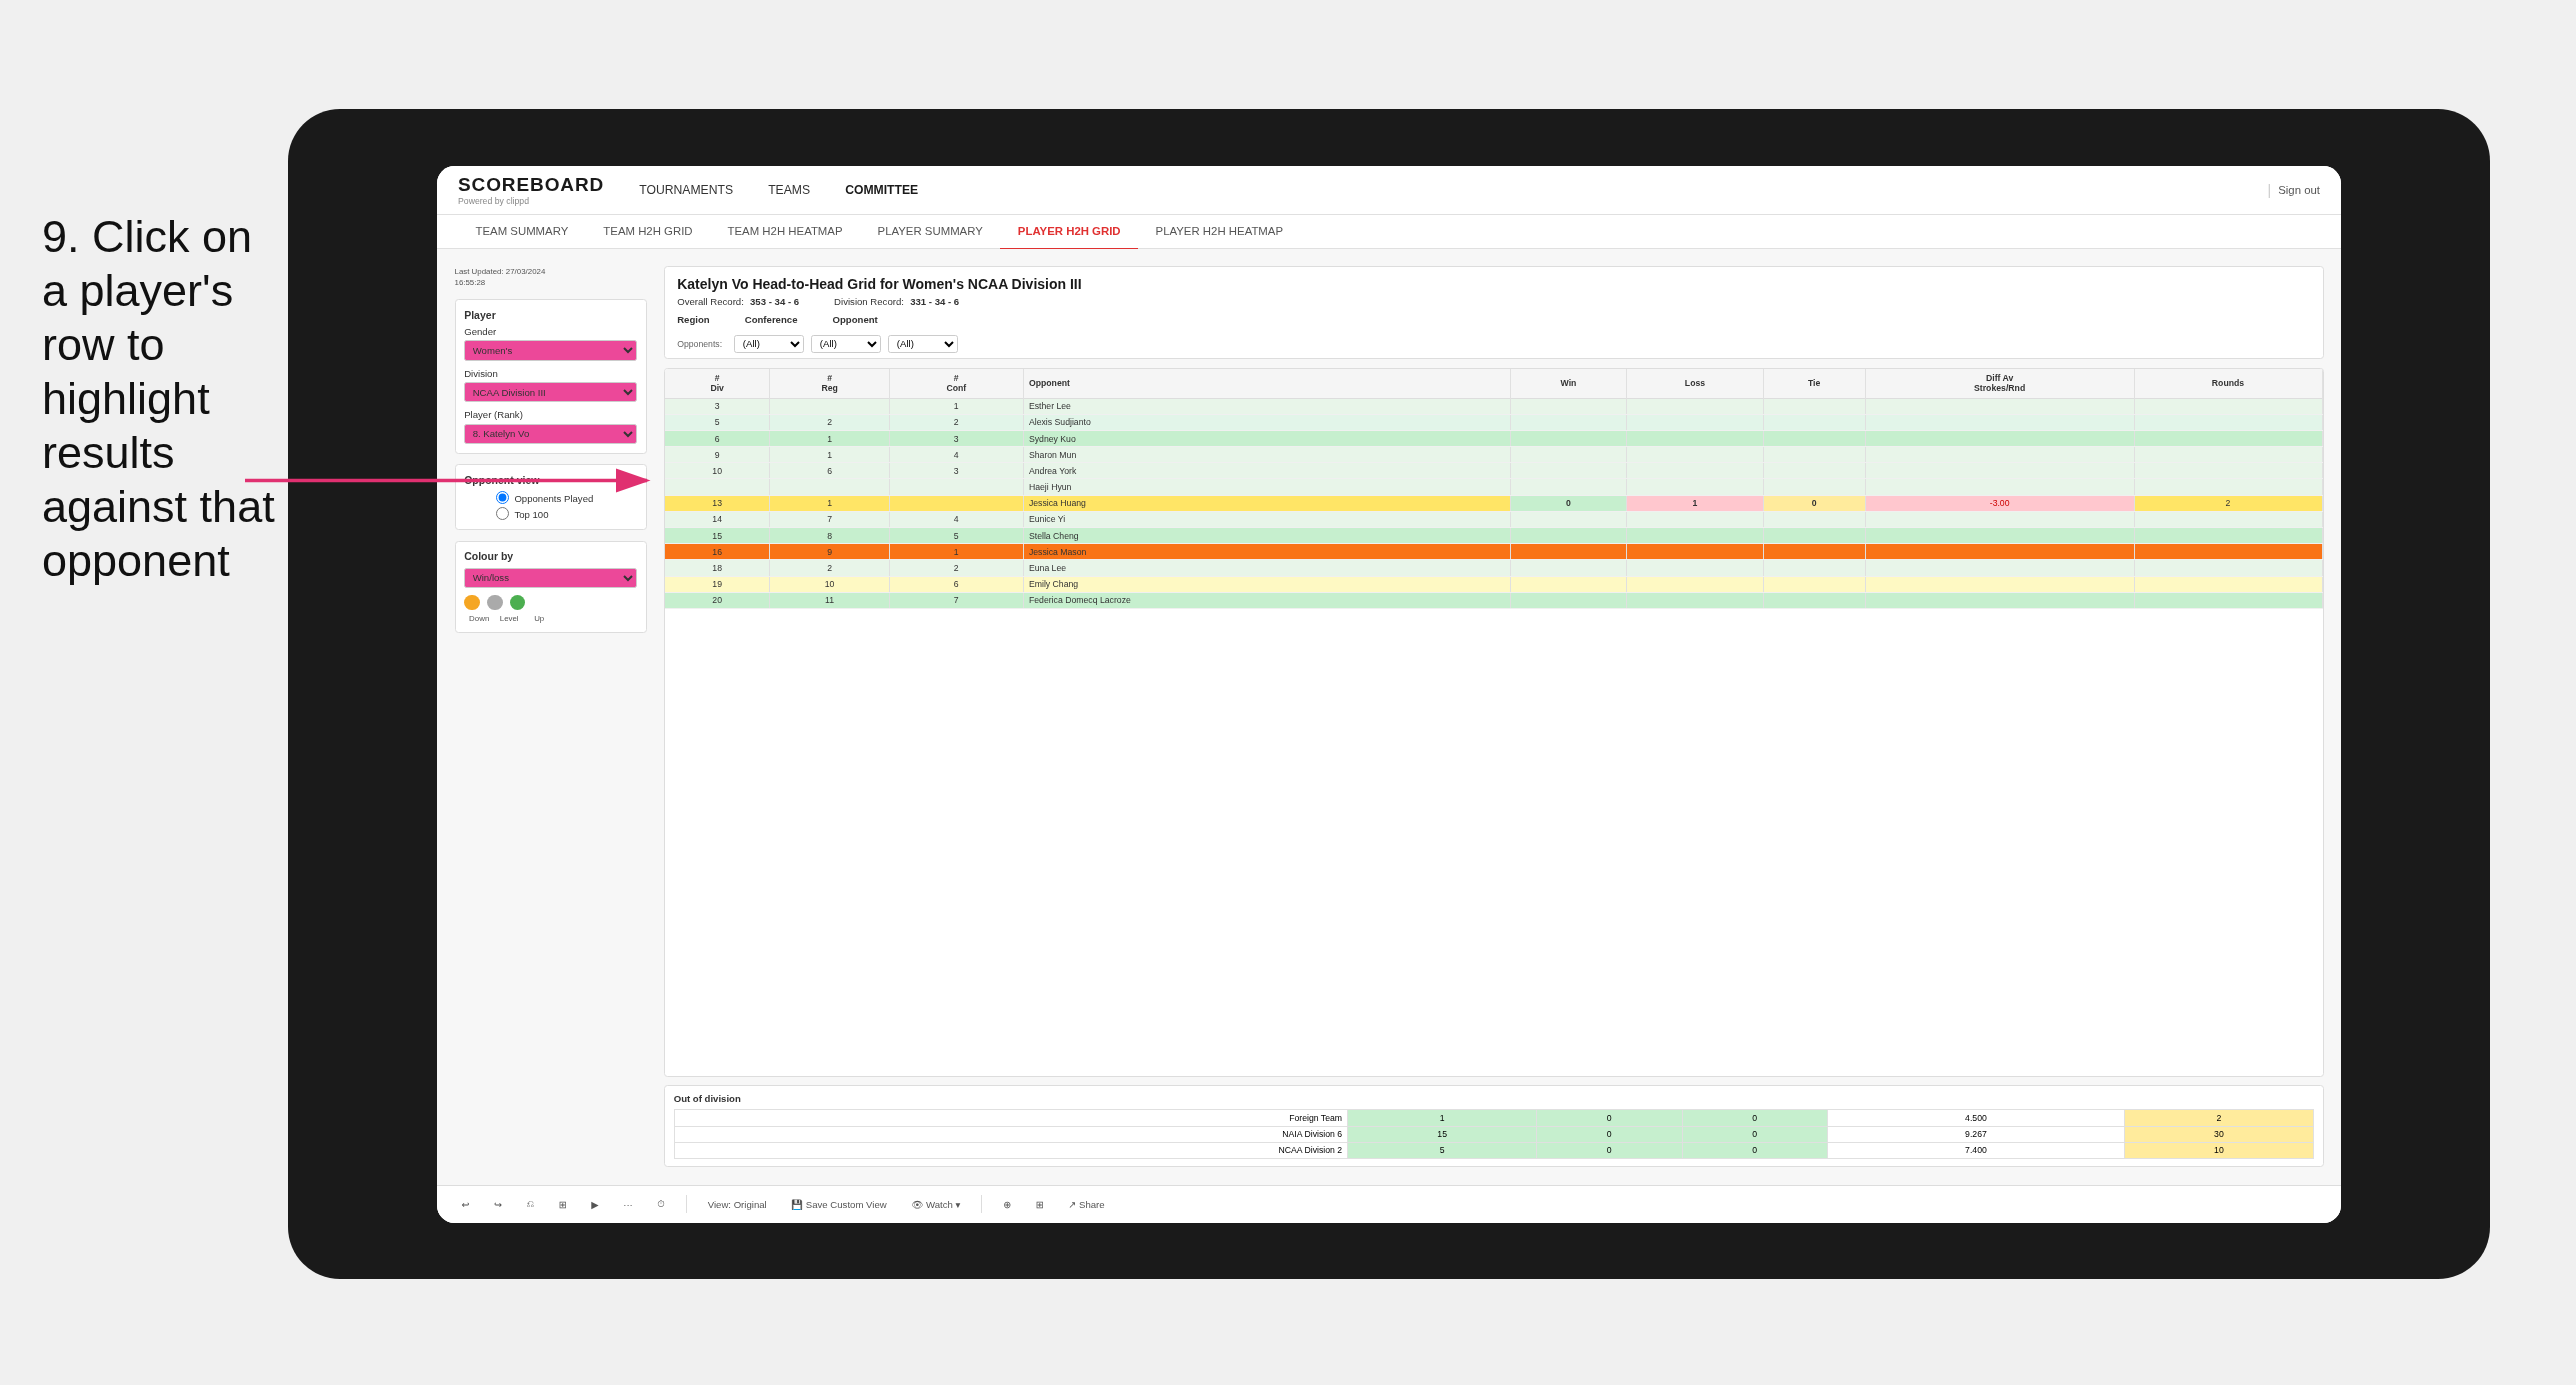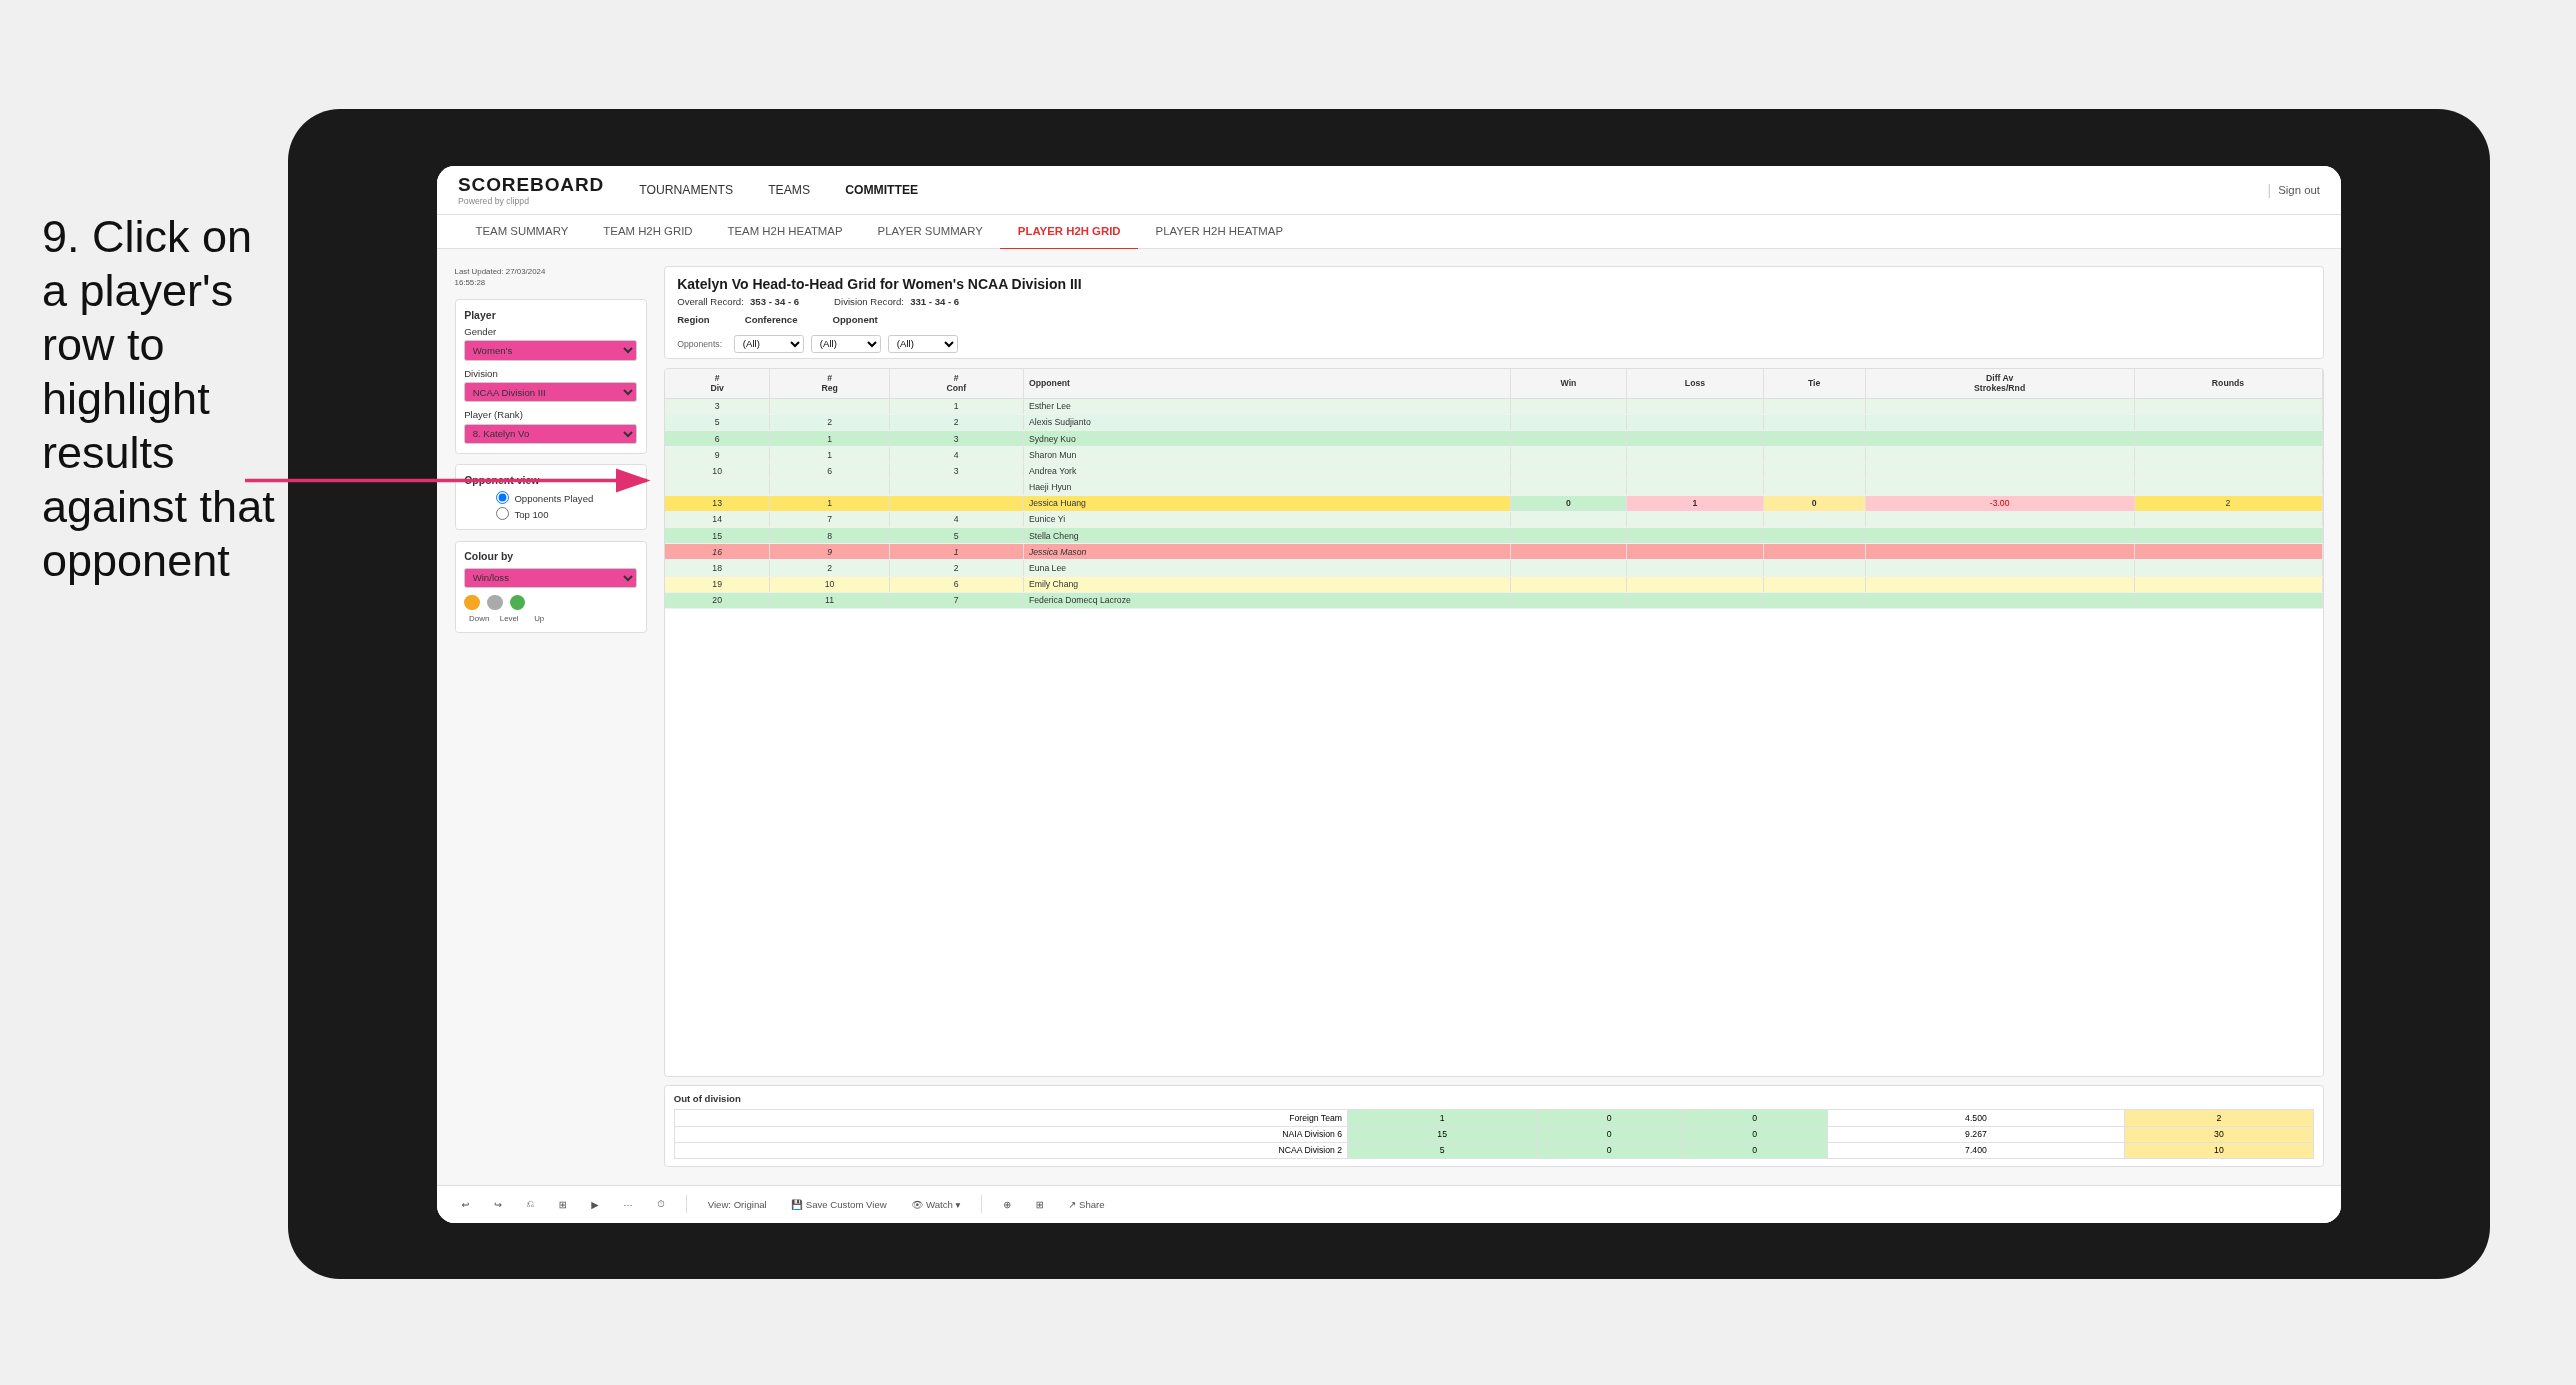--- a/index.html
+++ b/index.html
@@ -645,21 +645,21 @@
                   <td>15</td>
                   <td>8</td>
                   <td>5</td>
                   <td class="left">Stella Cheng</td>
                   <td></td>
                   <td></td>
                   <td></td>
                   <td></td>
                   <td></td>
                 </tr>
-                <tr style="background: #fca5a5; font-style: italic;">
+                <tr style="background: #f97316;">
                   <td>16</td>
                   <td>9</td>
                   <td>1</td>
                   <td class="left">Jessica Mason</td>
                   <td></td>
                   <td></td>
                   <td></td>
                   <td></td>
                   <td></td>
                 </tr>

